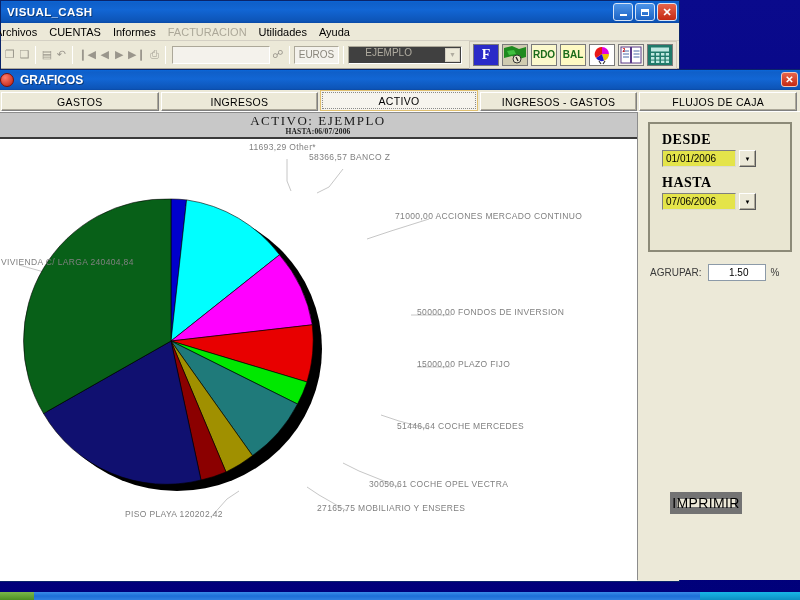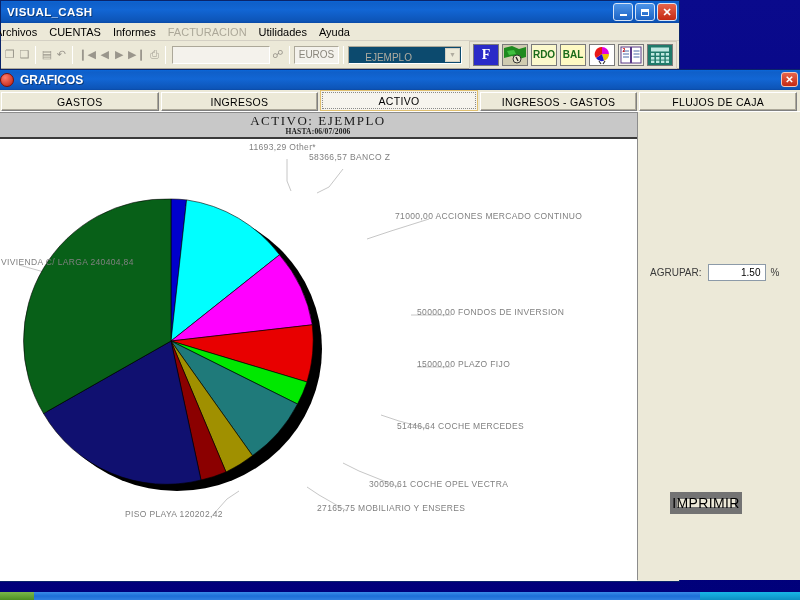--- a/index.html
+++ b/index.html
@@ -86,23 +86,23 @@
   .tb-sep { width: 1px; height: 18px; background: #aca899; margin: 0 3px; border-right: 1px solid #fff; }
   .tb-field {
     height: 18px; background: #f4f2ec; border: 1px solid #aca899;
     border-right-color:#fff; border-bottom-color:#fff;
     font-size: 10px; color: #9a968c; display: flex; align-items: center;
     padding: 0 4px;
   }
   .tb-field.search { width: 162px; margin-left: 2px; }
   .tb-field.euros { width: 58px; justify-content: center; color:#8a867c; }
   .tb-combo {
-    height: 18px; width: 172px; background: #0c4a6e; border: 1px solid #aca899;
+    height: 18px; width: 172px; background: #404040; border: 1px solid #aca899;
     border-right-color:#fff; border-bottom-color:#fff;
-    font-size: 10px; color: #b0aca0; display: flex; align-items: flex-end;
+    font-size: 10px; color: #b0aca0; display: flex; align-items: flex-start;
     padding: 0 16px; position: relative;
   }
   .tb-combo .arr {
     position: absolute; right: 1px; top: 1px; width: 15px; height: 14px;
     background: #ece9d8; border: 1px solid #d4d0c4;
     display:flex; align-items:center; justify-content:center; font-size:7px; color:#b0aca0;
   }
   .icon-group {
     display: flex; align-items: center; gap: 3px; margin-left: 6px;
     background: #e8e5d8; padding: 2px 3px; border: 1px solid #cfcabb;
@@ -230,21 +230,21 @@
     font-size: 6px; color: #000;
   }
   .agrupar-row {
     position: absolute; left: 12px; top: 152px;
     display: flex; align-items: center; font-size: 10px; color: #3a3a3a;
   }
   .agrupar-input {
     width: 58px; height: 17px; background: #fff;
     border: 1px solid #8c9aa8;
     margin-left: 6px; font-size: 10px; color: #000;
-    display: flex; align-items: center; justify-content: flex-end; padding-right: 4px;
+    display: flex; align-items: center; justify-content: flex-end; padding-right: 16px;
   }
   .pct { margin-left: 5px; font-size: 10px; color: #3a3a3a; }
   .imprimir {
     position: absolute; left: 32px; top: 380px;
     width: 72px; height: 22px;
     background: #ece9d8; border: 7px solid #737373;
     font-size: 14px; color: #000; letter-spacing: .4px;
     display: flex; align-items: center; justify-content: center;
   }
 </style>
@@ -427,20 +427,36 @@
             <div class="pie-label" style="left:398px; top:282px;">51446,64 COCHE MERCEDES</div>
             <div class="pie-label" style="left:370px; top:340px;">30050,61 COCHE OPEL VECTRA</div>
             <div class="pie-label" style="left:318px; top:364px;">27165,75 MOBILIARIO Y ENSERES</div>
             <div class="pie-label" style="left:126px; top:370px;">PISO PLAYA 120202,42</div>
             <div class="pie-label" style="left:2px;   top:118px;">VIVIENDA C/ LARGA 240404,84</div>
 
           </div>
         </div>
 
         <div class="chart-right">
+          <div class="date-box">
+            <div class="dbl">DESDE</div>
+            <div class="dfield-row">
+              <div class="dfield">01/01/2006</div>
+              <div class="dspin">
+                <span>▼</span>
+              </div>
+            </div>
+            <div class="dbl">HASTA</div>
+            <div class="dfield-row">
+              <div class="dfield">07/06/2006</div>
+              <div class="dspin">
+                <span>▼</span>
+              </div>
+            </div>
+          </div>
 
           <div class="agrupar-row">
             <span>AGRUPAR:</span>
             <span class="agrupar-input">1.50</span>
             <span class="pct">%</span>
           </div>
 
           <div class="imprimir">IMPRIMIR</div>
         </div>
 

